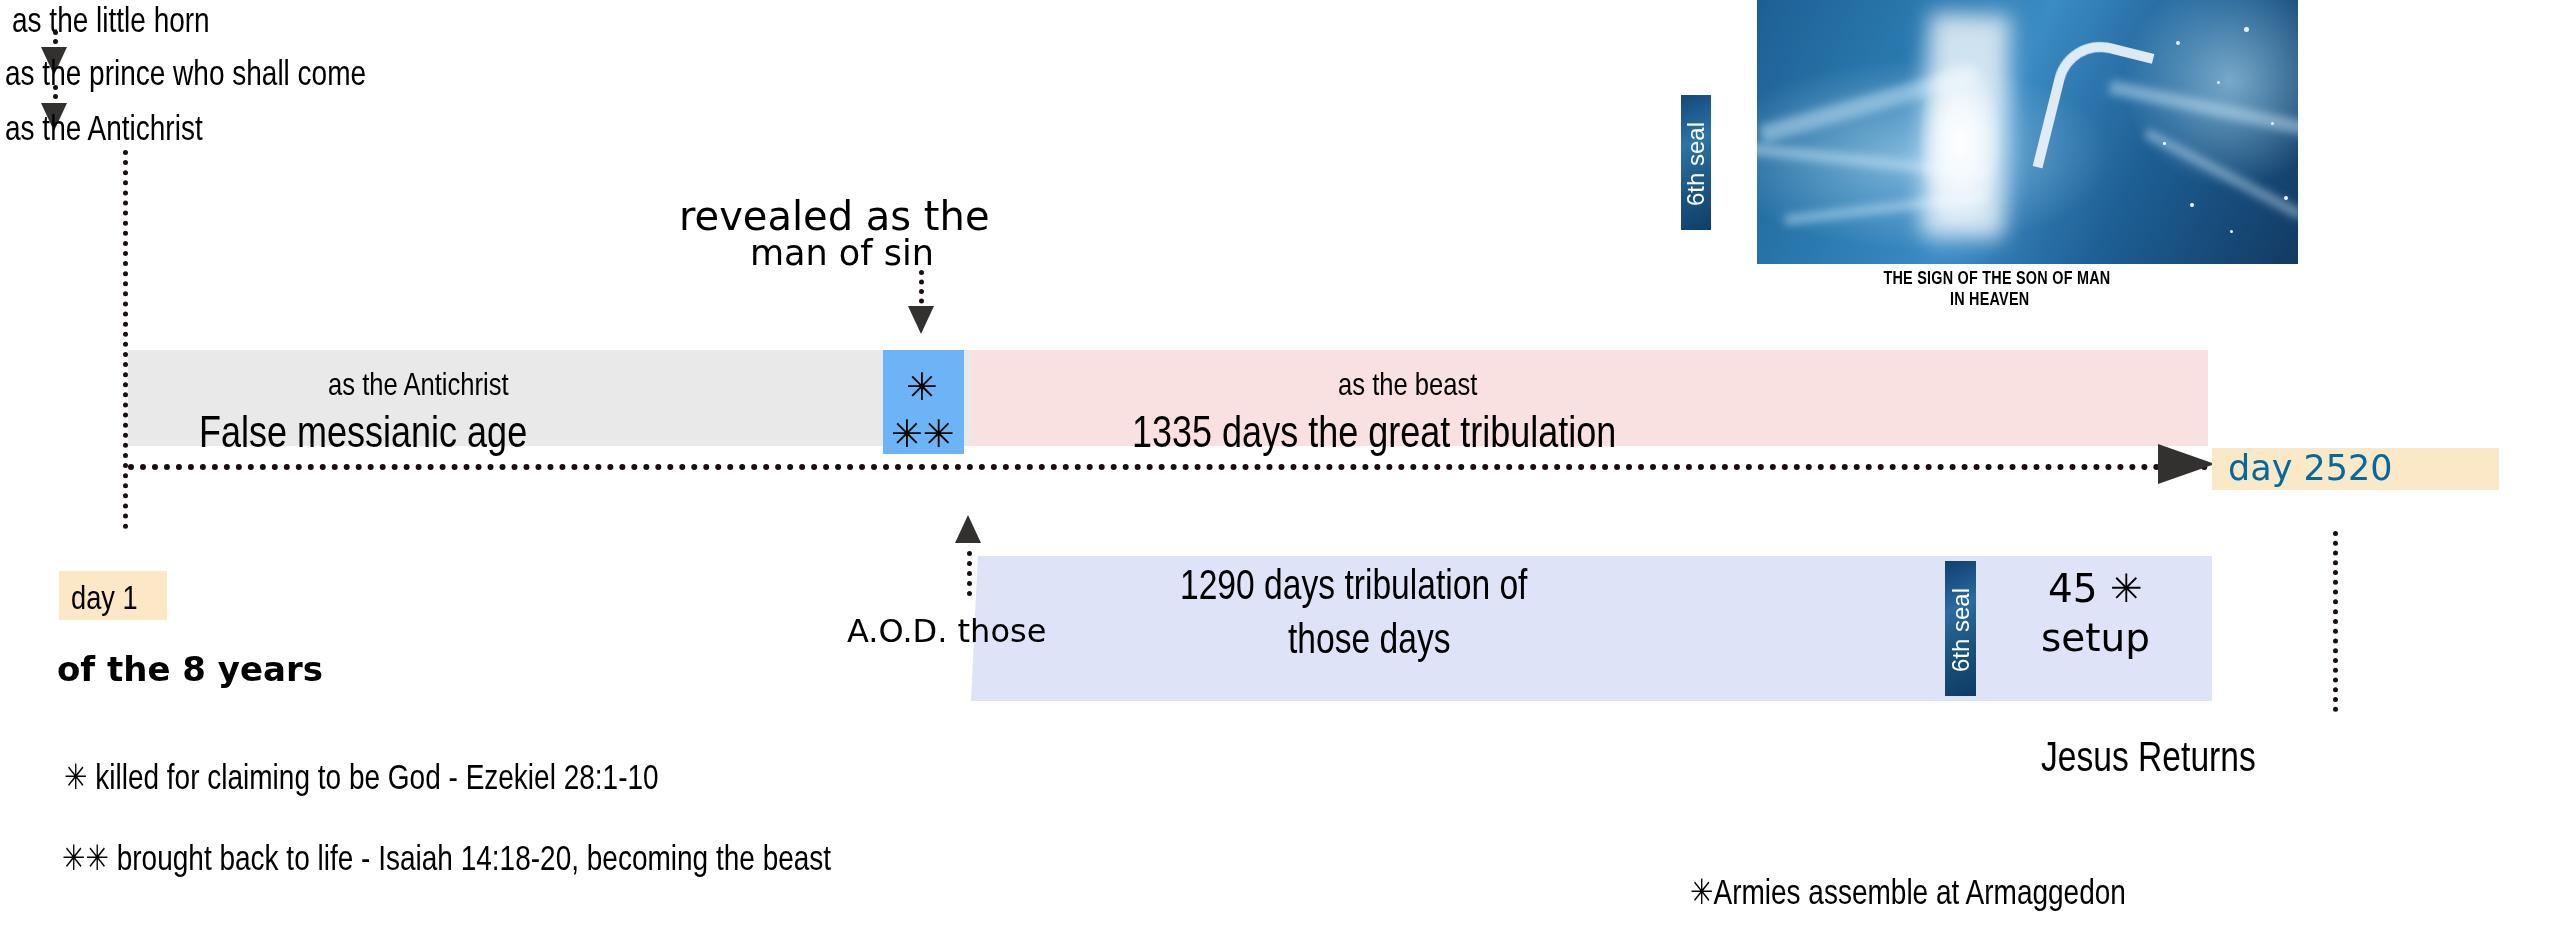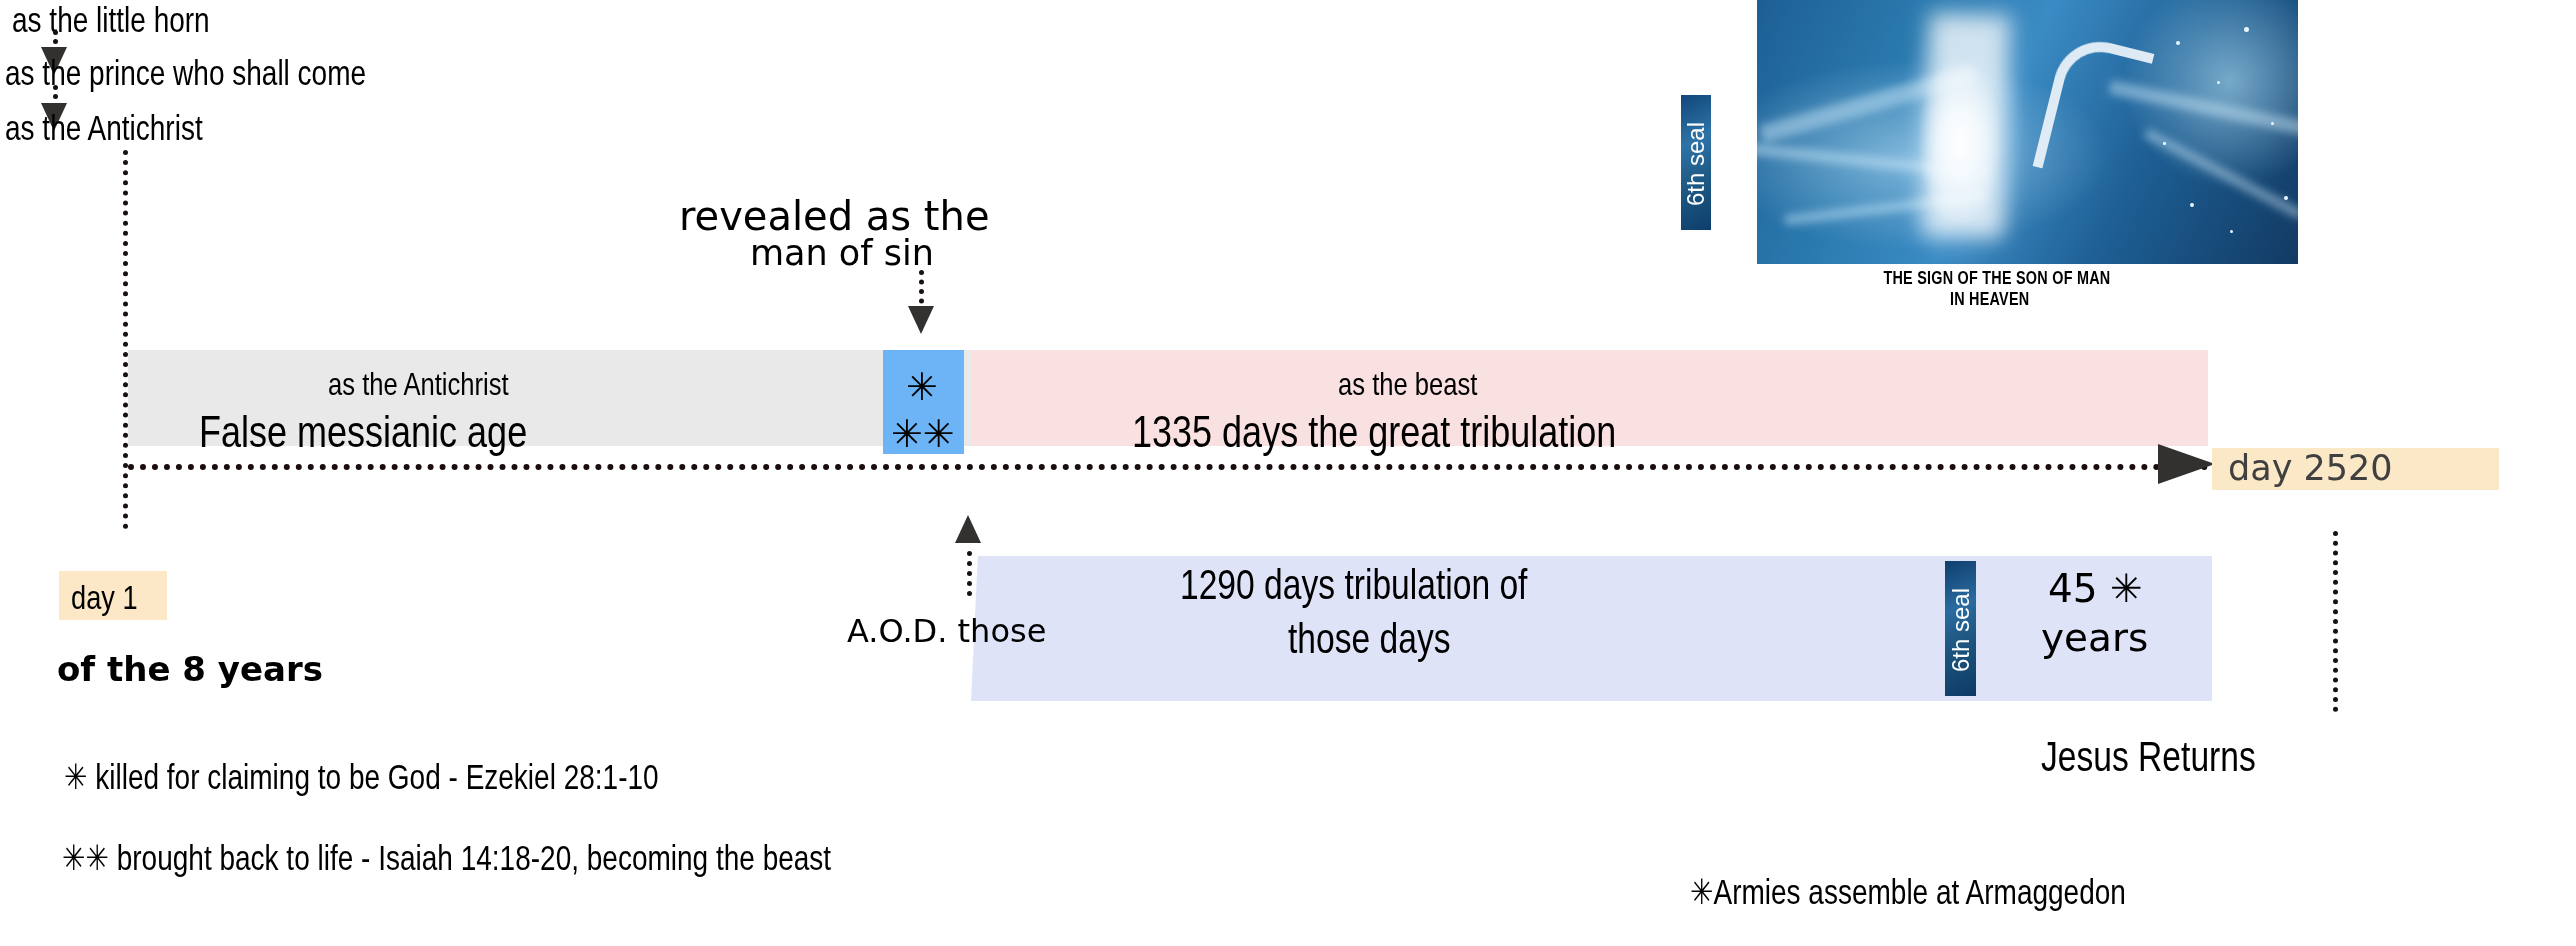--- a/index.html
+++ b/index.html
@@ -113,21 +113,21 @@
   #rev1{left:679px; top:193px; font-size:40px;}
   #rev2{left:750px; top:233px; font-size:35px;}
   #aod{left:847px; top:612px; font-size:32px;}
 
   
   #chip-day1{left:59px; top:571px; width:108px; height:49px; background:#fce7c6;}
   #chip-day1 span{position:absolute;left:12px;top:6.8px;font-size:34px;}
   #lbl-7y{left:57px; top:649px; font-size:34px; font-weight:bold;}
 
   #chip-2520{left:2212px; top:448px; width:287px; height:42px; background:#fbe8c7;}
-  #chip-2520 span{position:absolute;left:16px;top:0px;font-size:35px;color:#404040;}
+  #chip-2520 span{position:absolute;left:16px;top:0px;font-size:35px;color:#0369a1;}
 
   
   #fn1{left:64px;  top:757px; font-size:35px;}
   #fn2{left:62px;  top:838px; font-size:35px;}
   #jesus{left:2041px; top:733px; font-size:42px;}
   #armag{left:1690px; top:872px; font-size:35px;}
 
   
   #hdots{left:128px; top:464px; width:2081px; border-top:6px dotted #1a0d0d;}
   #arrow-right{
@@ -197,21 +197,21 @@
 <div class="abs" id="arrow-right"></div>
 
 <div class="abs" id="bar-lav"></div>
 <div class="abs cond" id="lbl-1290">1290 days tribulation of</div>
 <div class="abs cond" id="lbl-those">those days</div>
 
 <div class="abs" id="seal-lower">
   <span>6th seal</span>
 </div>
 <div class="abs wide" id="lbl-45">45 ✳</div>
-<div class="abs wide" id="lbl-45b">years</div>
+<div class="abs wide" id="lbl-45b">setup</div>
 
 <div class="abs wide" id="aod">A.O.D. those</div>
 <div class="abs vdots" style="left:967px;top:551px;height:45px;"></div>
 <div class="abs arrowup" style="left:955px;top:515px;"></div>
 
 <div class="abs" id="chip-day1">
   <span class="cond">day 1</span>
 </div>
 <div class="abs wide" id="lbl-7y">of the 8 years</div>
 

